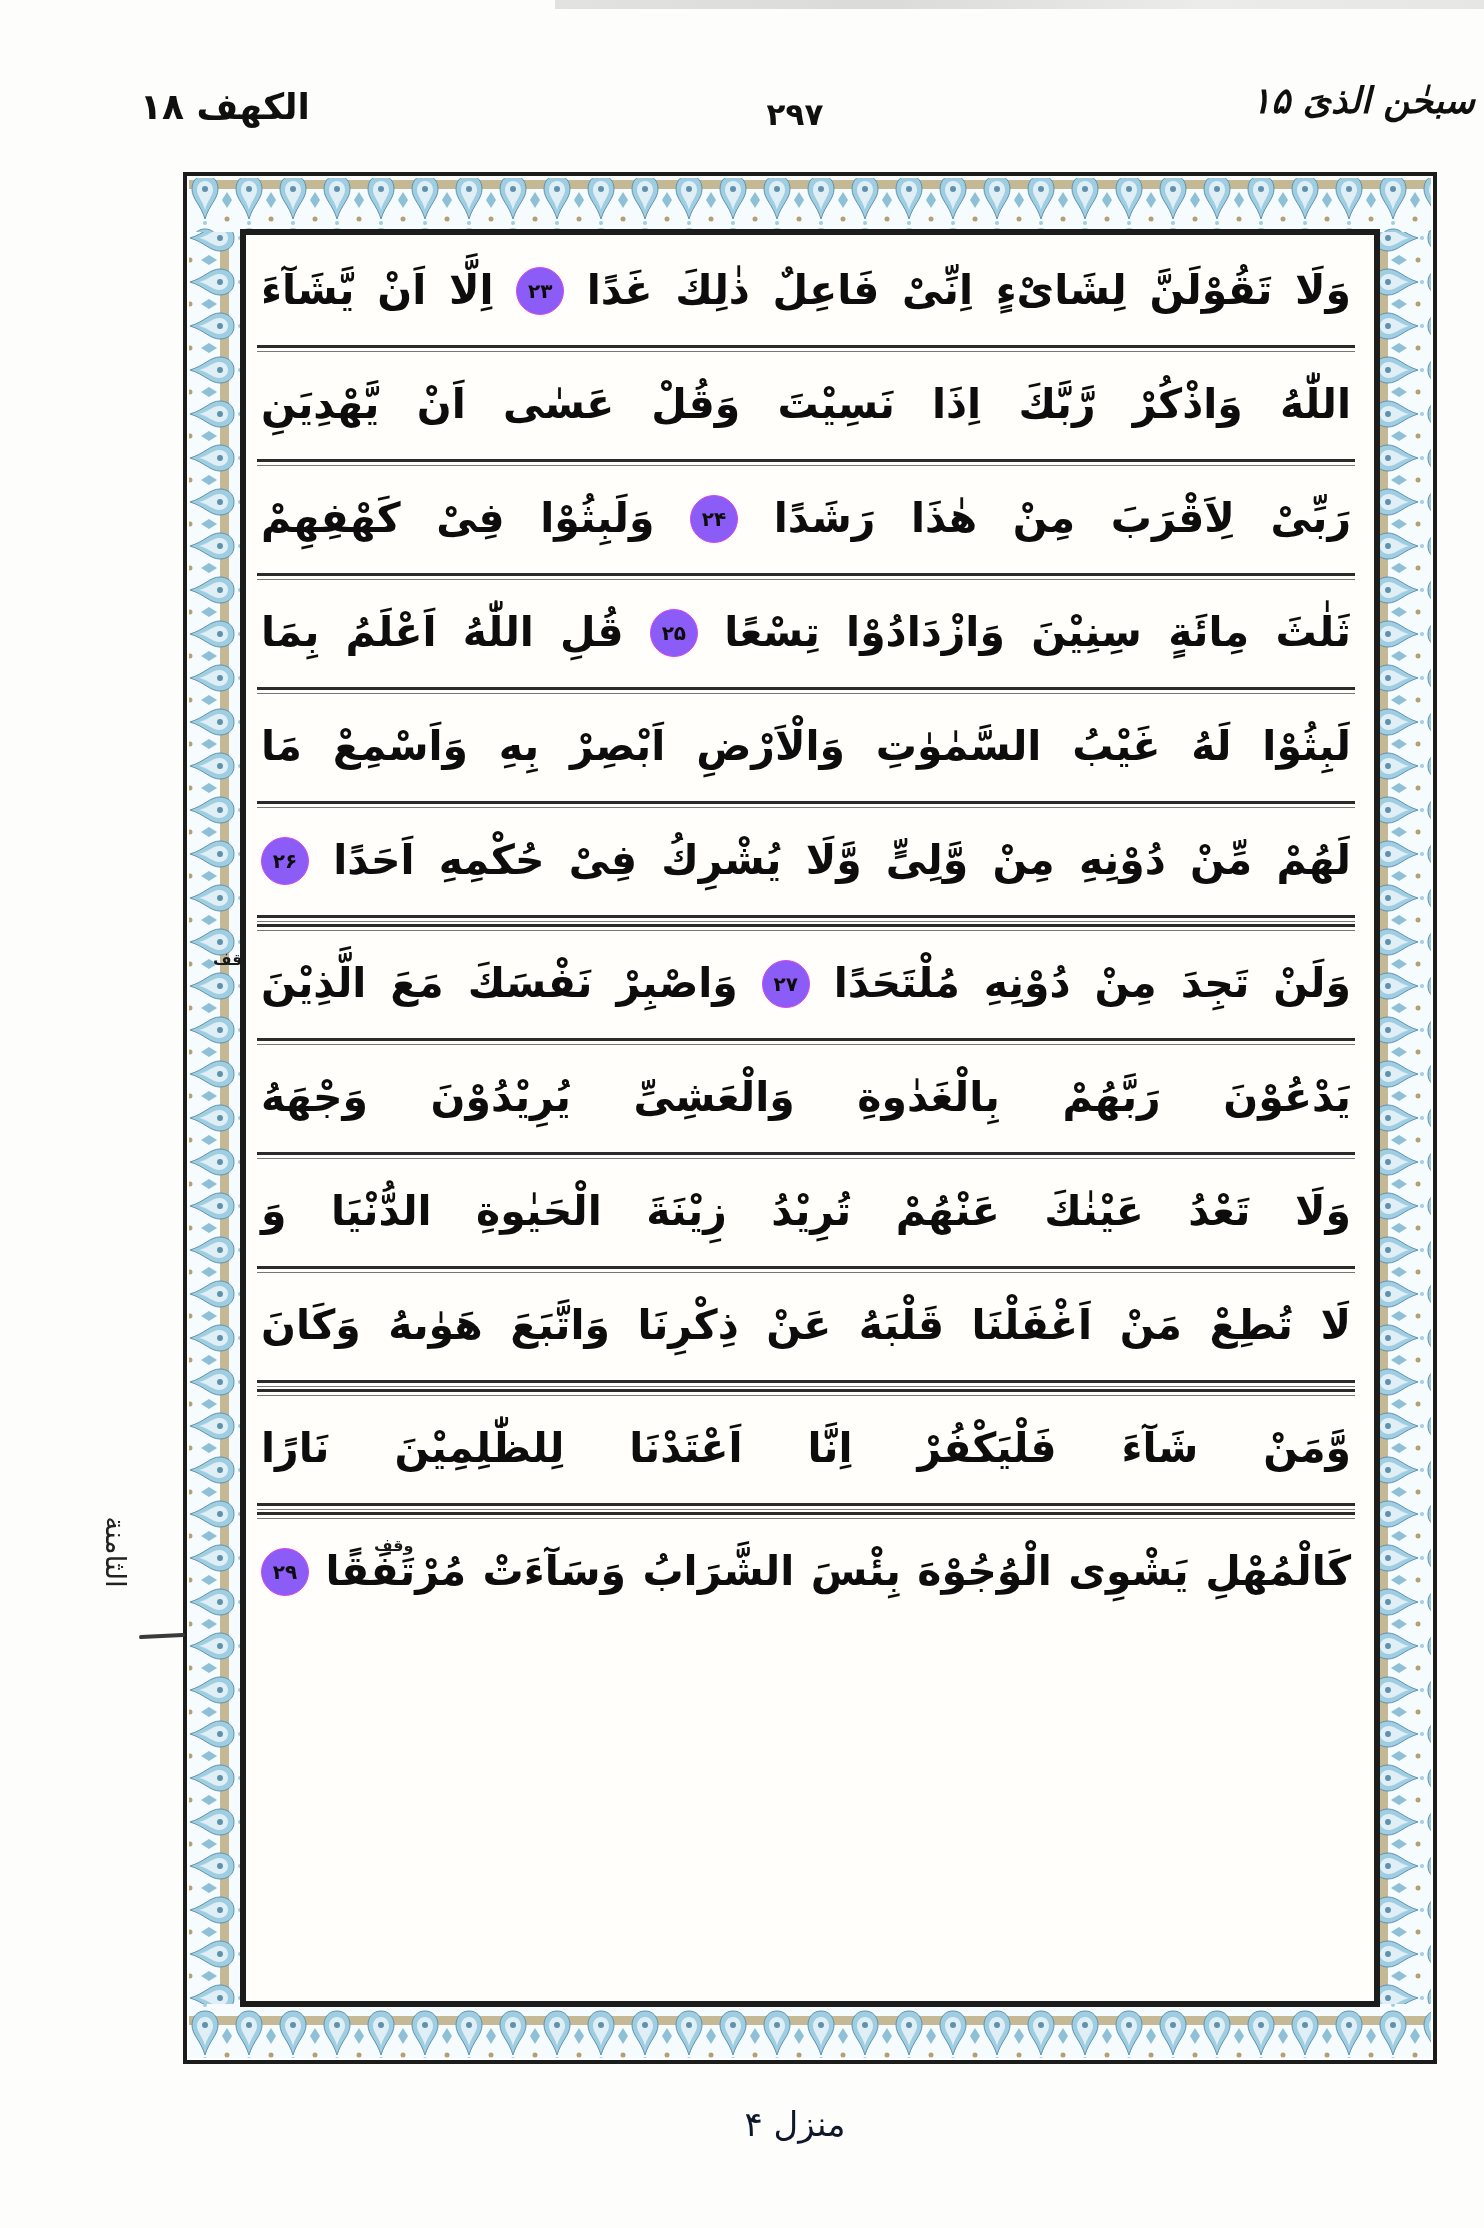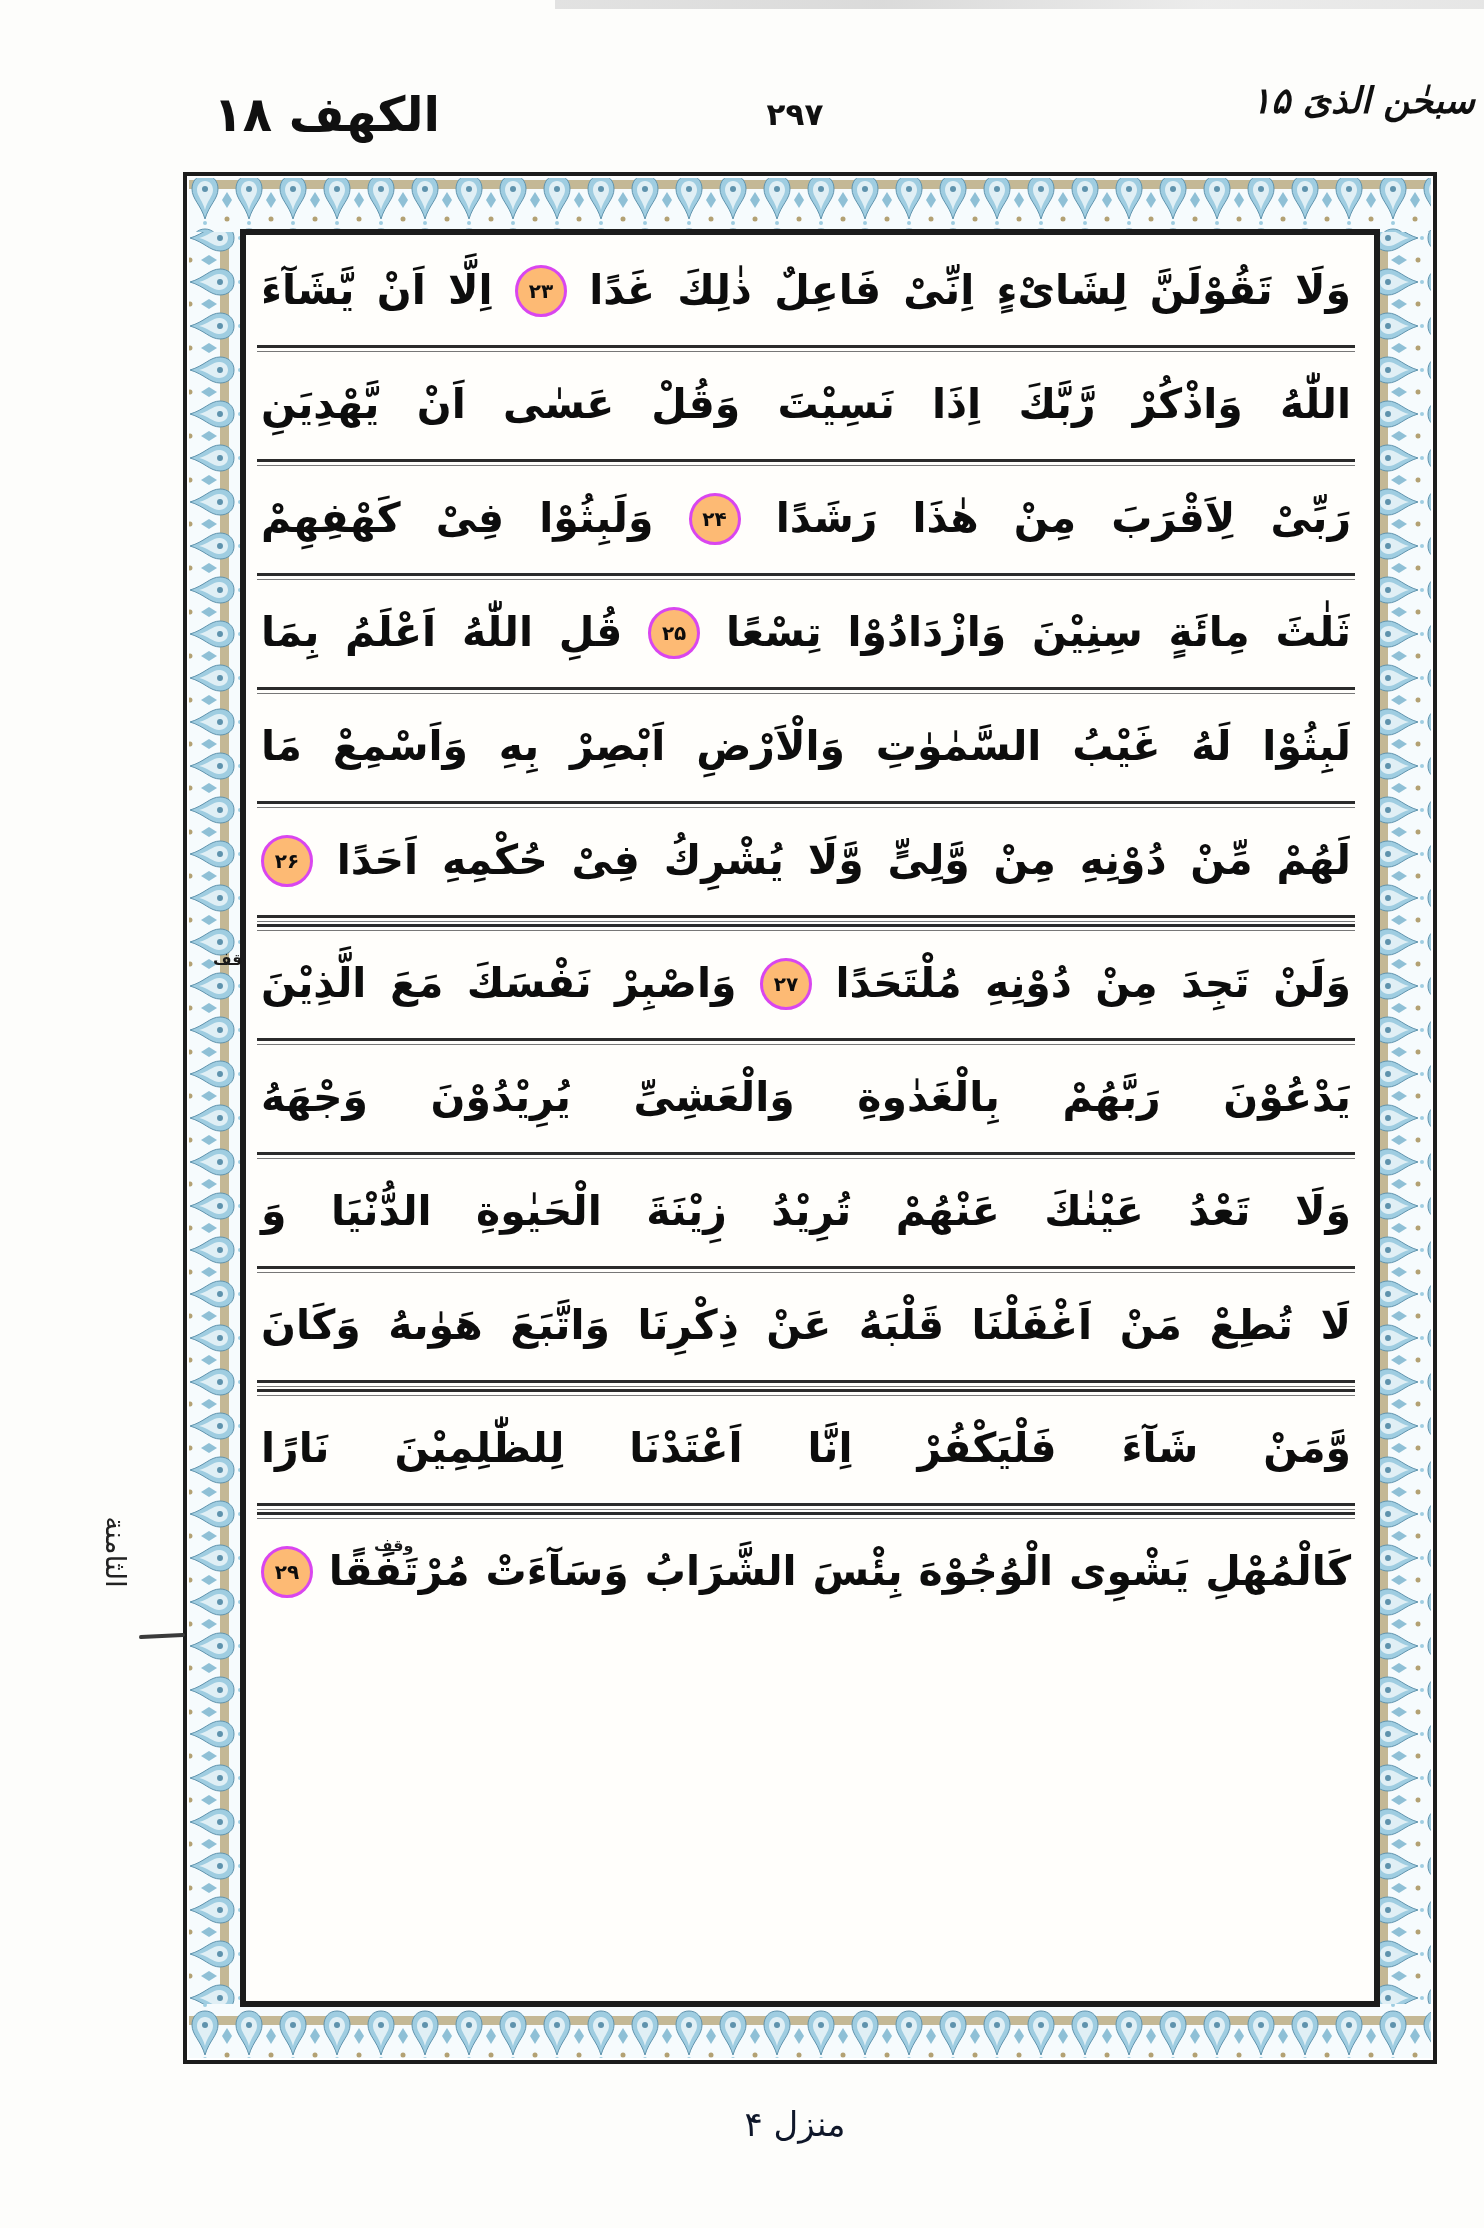--- a/index.html
+++ b/index.html
@@ -14,21 +14,21 @@
 
   
   .scan-smudge{
     position:absolute;top:0;left:555px;width:929px;height:9px;
     background:linear-gradient(to right,#d9d9d9,#cfcfcf 35%,#e6e6e6 70%,#dedede);
     opacity:.75;
   }
 
   
   .hdr{position:absolute;font-weight:bold;white-space:nowrap;direction:rtl;}
-  .hdr-surah{left:140px;top:86px;width:300px;text-align:right;font-size:48px;}
+  .hdr-surah{left:140px;top:86px;width:300px;text-align:left;font-size:36px;}
   .hdr-page-number{left:700px;top:96px;width:190px;text-align:center;font-size:31px;letter-spacing:2px;}
   .hdr-juz{left:1225px;top:80px;width:250px;text-align:right;font-size:36px;font-style:italic;}
 
   
   .frame-svg{position:absolute;left:183px;top:172px;}
 
   
   .text-area{
     position:absolute;left:251px;top:240px;width:1110px;height:1748px;
     direction:rtl;
@@ -42,24 +42,24 @@
     color:#0d0d0d;
   }
   .sep{
     height:3px;margin:1px 6px 2px 6px;
     border-top:3px solid #2b2b2b;
     border-bottom:1px solid #777;
   }
   .aya{
     display:inline-flex;align-items:center;justify-content:center;
     width:46px;height:46px;
-    border:3px solid #d946ef;border-radius:50%;
+    border:1px solid #d946ef;border-radius:50%;
     font-size:20px;font-weight:700;line-height:1;
     vertical-align:6px;
-    background:#fdba74;
+    background:#8b5cf6;
   }
   .rubric{
     position:absolute;font-size:16px;font-weight:700;color:#1a1a1a;
     direction:rtl;white-space:nowrap;
   }
 
   
   .margin-note{
     position:absolute;left:20px;top:1530px;width:180px;height:44px;
     transform:rotate(90deg);

